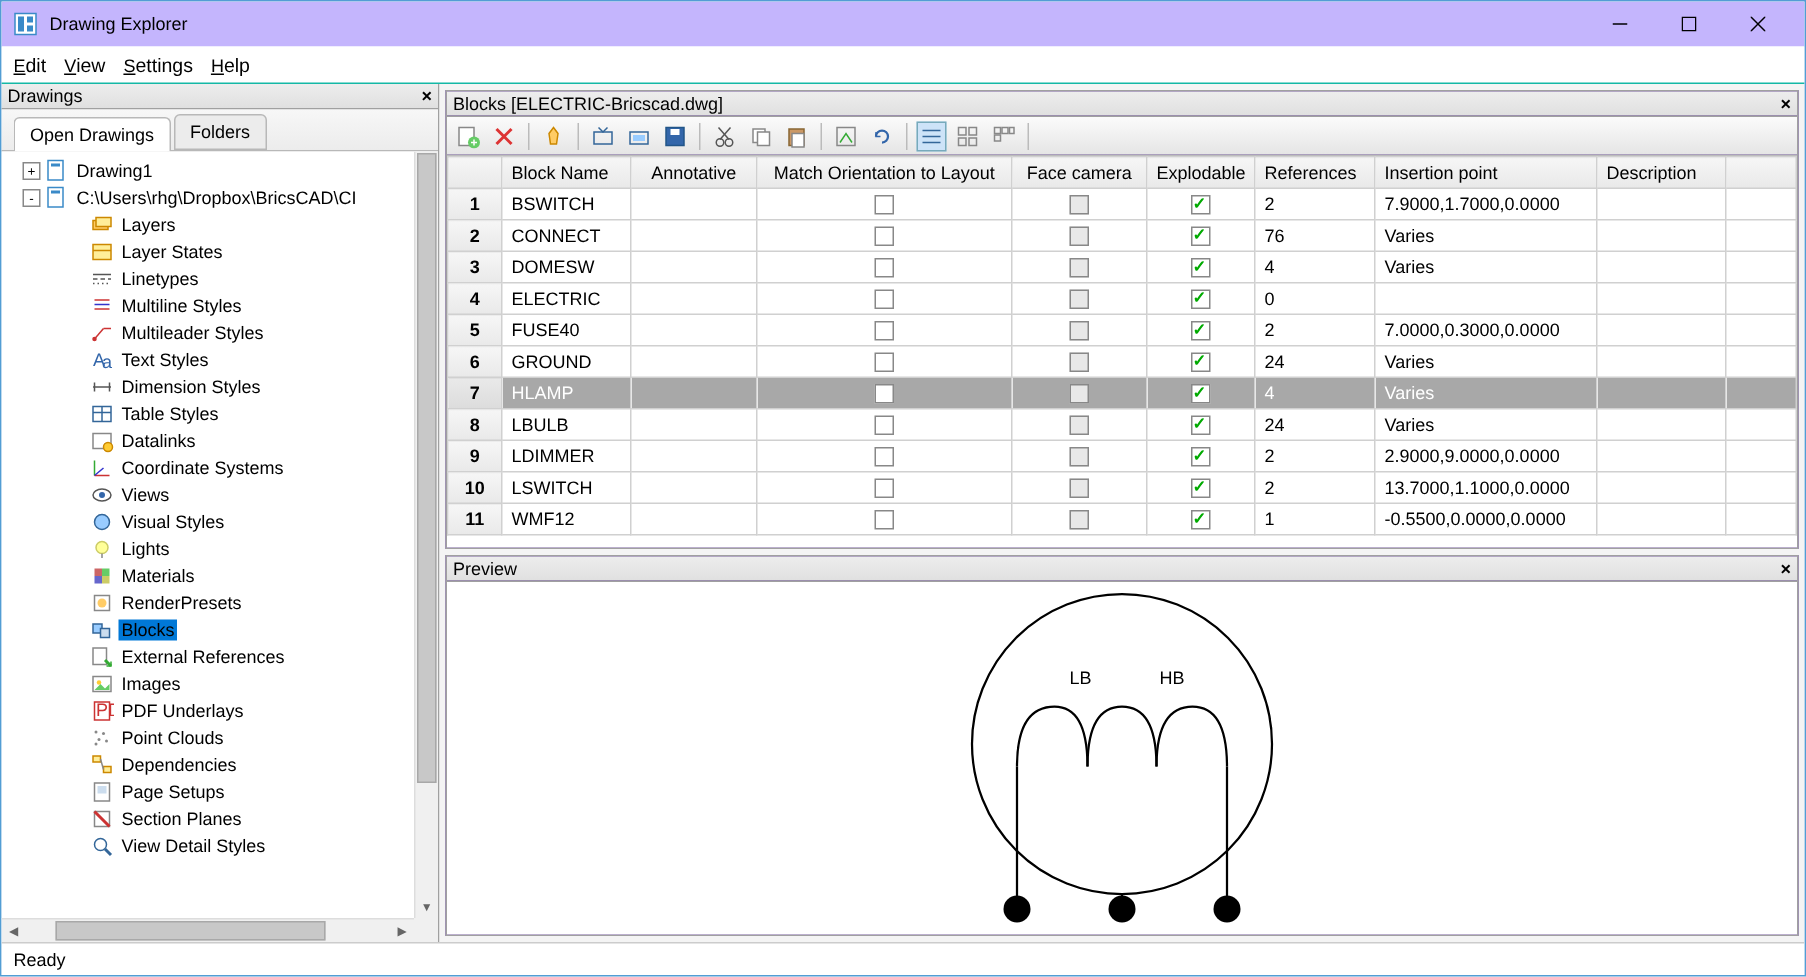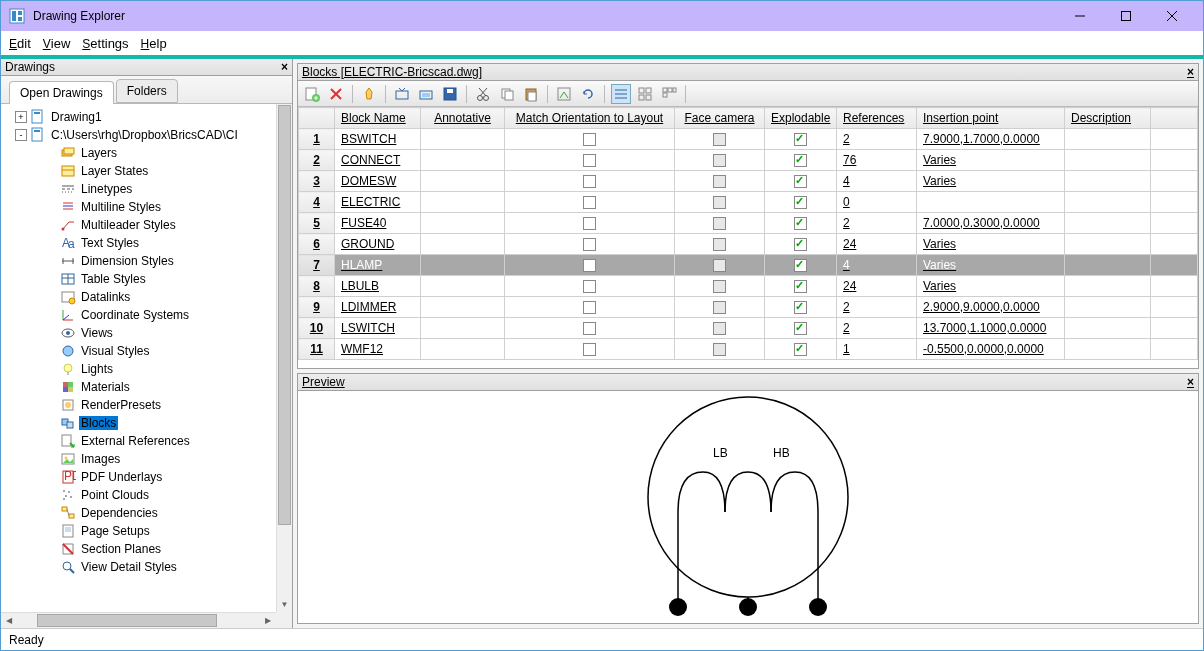--- a/index.html
+++ b/index.html
@@ -5,21 +5,21 @@
 * { margin: 0; padding: 0; box-sizing: border-box; font-family: "Segoe UI", Tahoma, sans-serif; font-size: 12px; }
 body { background: #fff; width: 1204px; height: 651px; overflow: hidden; display: flex; flex-direction: column; border: 1px solid #529dd4; }
 .titlebar { height: 30px; background: #c4b5fd; display: flex; align-items: center; padding: 0 8px; }
 .titlebar .icon { width: 16px; height: 16px; margin-right: 8px; }
 .titlebar .title { flex: 1; font-size: 12px; }
 .titlebar .win-controls { display: flex; }
 .titlebar .win-btn { width: 46px; height: 30px; display: flex; align-items: center; justify-content: center; }
 .menubar { height: 24px; display: flex; align-items: center; padding: 0 8px; gap: 12px; background:#fff; }
 .menubar span { font-size: 13px; }
 .menubar span u { text-decoration: underline; }
-.main { flex: 1; display: flex; border-top: 4px solid #14b8a6; justify-content: flex-end; }
+.main { flex: 1; display: flex; border-top: 1px solid #14b8a6; justify-content: flex-end; }
 .left-panel { width: 292px; display: flex; flex-direction: column; border-right: 1px solid #a0a0a0; }
 .panel-header { height: 17px; background: linear-gradient(#ededed,#e0e0e0); border-bottom: 1px solid #a0a0a0; display: flex; align-items: center; padding: 0 4px; font-size: 12px; }
 .panel-header .spacer { flex: 1; }
 .panel-header .x { font-family: Arial; font-size: 12px; font-weight:bold; cursor: pointer; }
 .tabbar { height: 28px; display: flex; align-items: flex-end; padding: 4px 8px 0 8px; background: linear-gradient(#f7f7f7,#ececec); border-bottom:1px solid #b8b8b8;}
 .tab { padding: 4px 10px; border: 1px solid #b8b8b8; border-bottom:none; background: #fff; border-radius: 4px 4px 0 0; margin-right:2px; position:relative; top:1px;}
 .tab.inactive { background: #ececec; border-bottom:1px solid #b8b8b8; top:0;}
 .tree-wrap { flex:1; overflow:hidden; position:relative; background:#fff;}
 .tree { position:absolute; left:0; top:0; right:16px; bottom:16px; overflow:hidden; padding:4px 0 4px 4px;}
 .tree-row { height:18px; display:flex; align-items:center; white-space:nowrap;}
@@ -32,21 +32,21 @@
 .vscroll { position:absolute; right:0; top:0; width:16px; bottom:16px; background:#f0f0f0; border-left:1px solid #ddd;}
 .vscroll .thumb{ position:absolute; left:1px; right:1px; top:1px; height:420px; background:#c8c8c8; border:1px solid #a8a8a8;}
 .vscroll .arrow{position:absolute; left:0; right:0; height:16px; display:flex; align-items:center; justify-content:center; font-size:8px; color:#666;}
 .vscroll .arrow.up{top:0;} .vscroll .arrow.down{bottom:0;}
 .hscroll { position:absolute; left:0; right:16px; bottom:0; height:16px; background:#f0f0f0; border-top:1px solid #ddd;}
 .hscroll .arrow{position:absolute; top:0; bottom:0; width:16px; display:flex; align-items:center; justify-content:center; font-size:8px; color:#666;}
 .hscroll .arrow.left{left:0;} .hscroll .arrow.right{right:0;}
 .hscroll .thumb{position:absolute; top:1px; bottom:1px; left:36px; width:180px; background:#c8c8c8; border:1px solid #a8a8a8;}
 .scroll-corner{position:absolute; right:0; bottom:0; width:16px; height:16px; background:#f0f0f0;}
 .right-panel { flex:1; display:flex; flex-direction:column; padding:4px; gap:4px; background:#f4f4f4;}
-.sub-panel { border:1px solid #a0a0a0; background:#4c1d95; display:flex; flex-direction:column;text-decoration:underline;}
+.sub-panel { border:1px solid #a0a0a0; background:#4c1d95; display:flex; flex-direction:column;}
 .blocks-panel { flex: 0 0 306px; }
 .preview-panel { flex:1; }
 .toolbar { height:26px; background: linear-gradient(#fbfbfb,#e5e5e5); border-bottom:1px solid #bbb; display:flex; align-items:center; padding:0 4px; gap:4px;}
 .tbtn { width:20px; height:20px; display:flex; align-items:center; justify-content:center;}
 .tdiv { width:1px; height:18px; background:#bbb; margin:0 2px;}
 .table-wrap { flex:1; background:#fff; overflow:hidden; position:relative;}
 table { border-collapse:collapse; width:100%; table-layout:fixed;}
 th, td { border:1px solid #d0d0d0; padding:2px 6px; text-align:left; height:21px; font-size:12px; overflow:hidden; white-space:nowrap;}
 th { background: linear-gradient(#f6f6f6,#e9e9e9); font-weight:normal; text-align:center;}
 th.left { text-align:left;}

